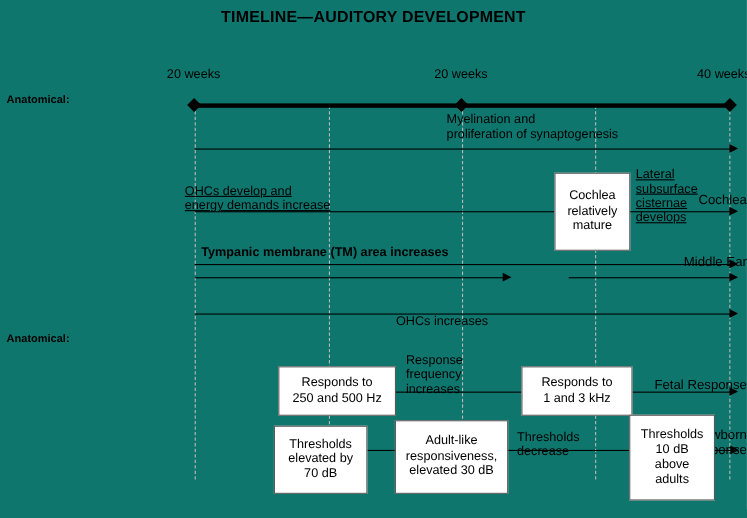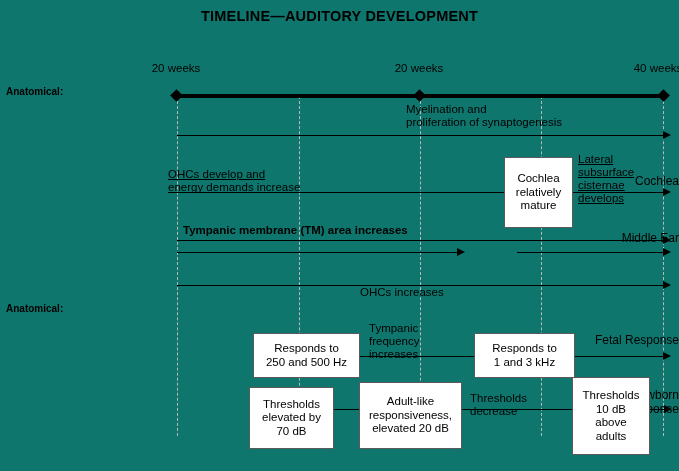--- a/index.html
+++ b/index.html
@@ -176,50 +176,50 @@
 
   <div class="track" style="left:517px; top:252px; width:147px;"></div>
   <div class="arrowhead" style="left:663px; top:248px;"></div>
 
   <div class="track" style="left:177px; top:285px; width:487px;"></div>
   <div class="arrowhead" style="left:663px; top:281px;"></div>
   <div class="caption" style="left:360px; top:286px; width:120px;">OHCs increases</div>
 
   <div class="section-head" style="left:6px; top:303px;">Anatomical:</div>
 
-  <div class="row-label" style="top:333px; width:162px;">Fetal Response</div>
+  <div class="row-label" style="top:343px; width:162px;">Fetal Response</div>
   <div class="row-label" style="top:388px; width:162px;">Newborn
 Response</div>
 
   <div class="track" style="left:353px; top:356px; width:125px;"></div>
   <div class="track" style="left:570px; top:356px; width:94px;"></div>
   <div class="arrowhead" style="left:663px; top:352px;"></div>
 
   <div class="box" style="left:253px; top:333px; width:107px; height:45px;">Responds to
 250 and 500 Hz</div>
 
-  <div class="caption" style="left:369px; top:322px; width:100px;">Tympanic
+  <div class="caption" style="left:369px; top:322px; width:100px;">Response
 frequency
 increases</div>
 
   <div class="box" style="left:474px; top:333px; width:101px; height:45px;">Responds to
 1 and 3 kHz</div>
 
   <div class="track" style="left:330px; top:409px; width:33px;"></div>
   <div class="track" style="left:458px; top:409px; width:118px;"></div>
   <div class="track" style="left:647px; top:409px; width:19px;"></div>
   <div class="arrowhead" style="left:664px; top:405px;"></div>
 
   <div class="box" style="left:249px; top:387px; width:85px; height:62px;">Thresholds
 elevated by
 70 dB</div>
 
   <div class="box" style="left:359px; top:382px; width:103px; height:67px;">Adult-like
 responsiveness,
-elevated 20 dB</div>
+elevated 30 dB</div>
 
   <div class="caption" style="left:470px; top:392px; width:100px;">Thresholds
 decrease</div>
 
   <div class="box" style="left:572px; top:377px; width:78px; height:78px;">Thresholds
 10 dB
 above
 adults</div>
 
 </div>

